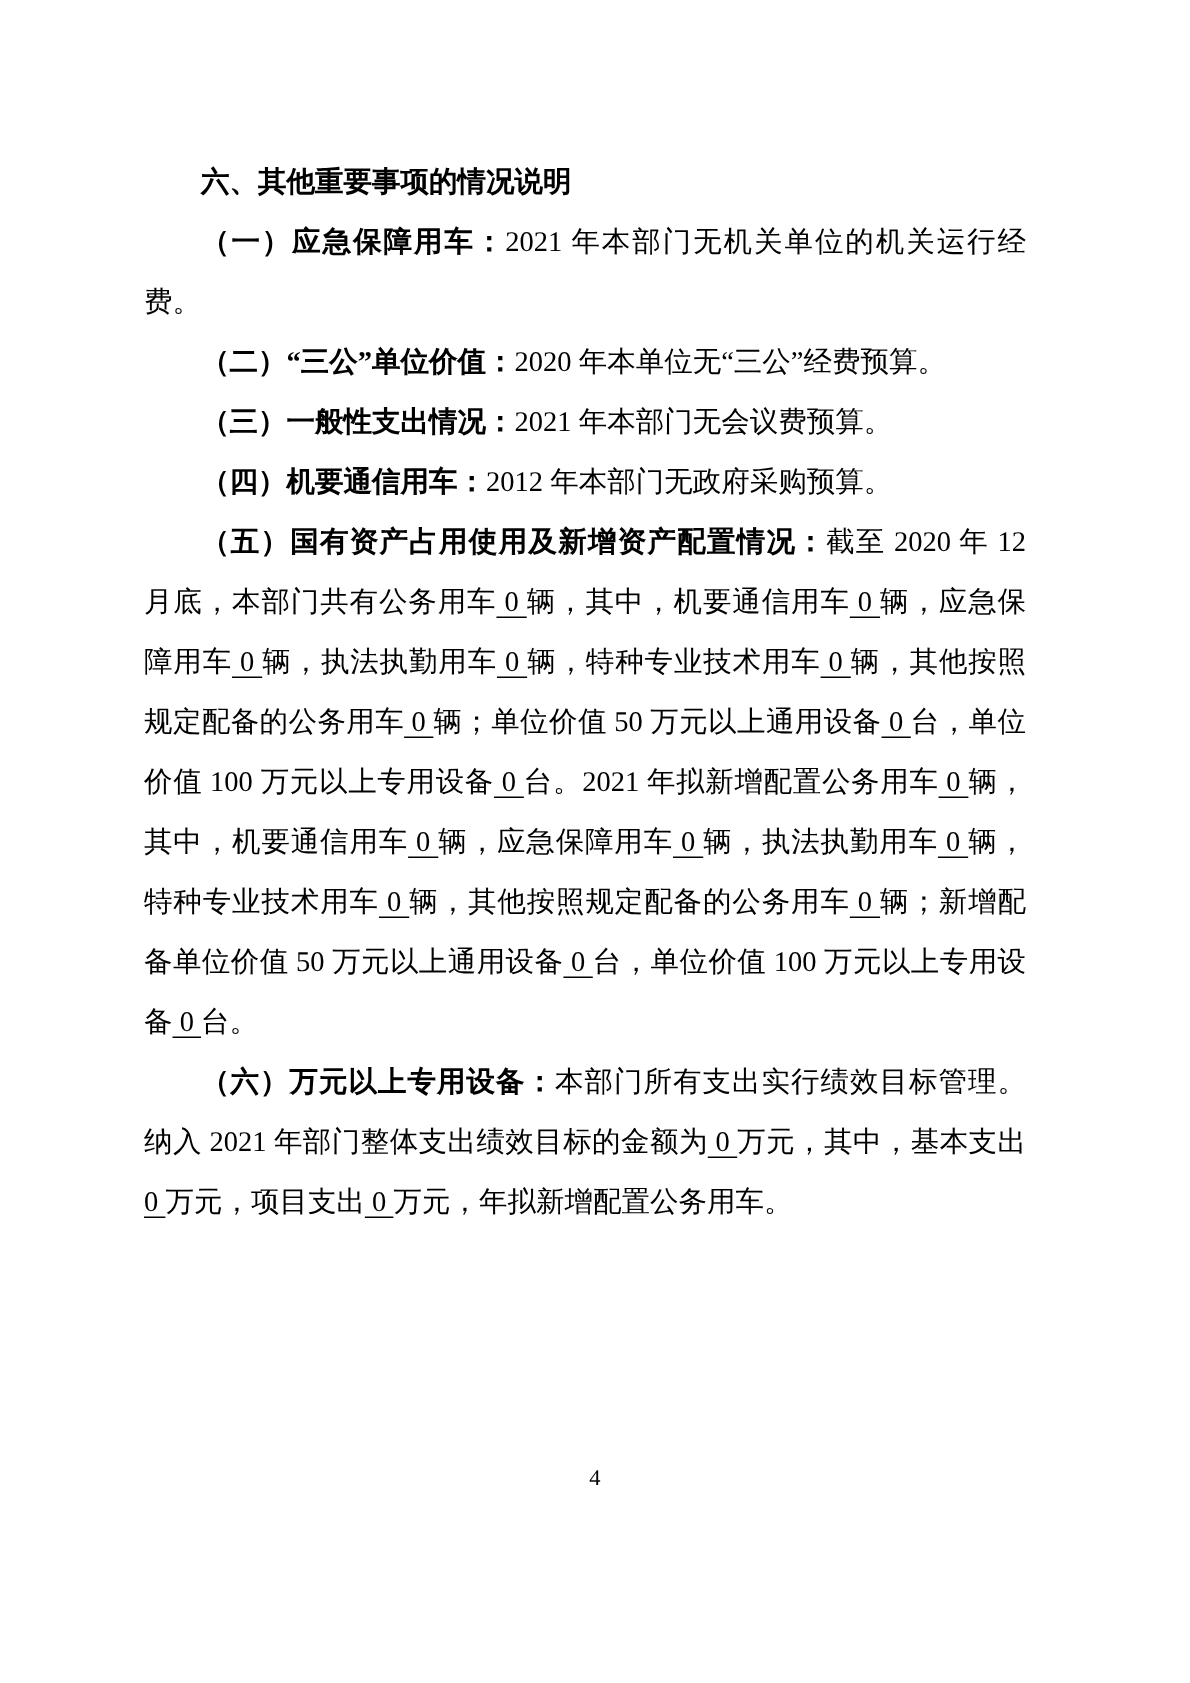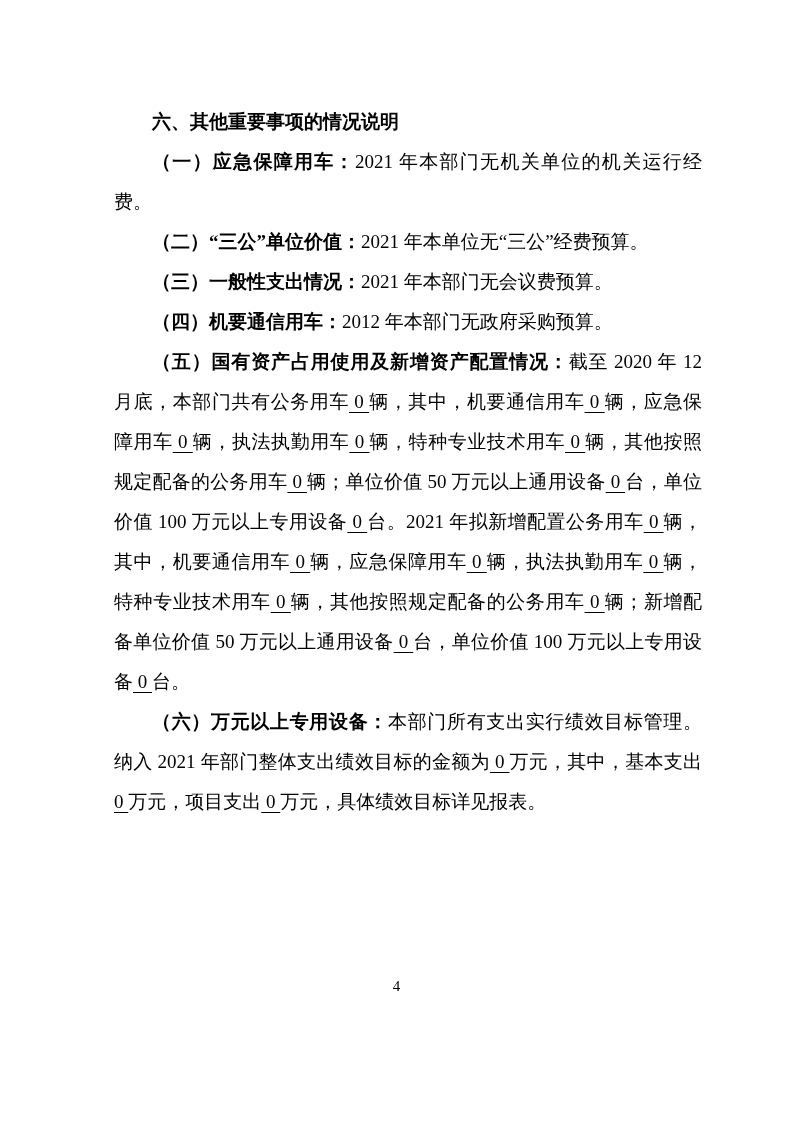--- a/index.html
+++ b/index.html
@@ -12,21 +12,21 @@
     position: relative;
     width: 793px;
     height: 1122px;
     background: #ffffff;
     color: #000000;
     font-family: "Liberation Serif", "DejaVu Serif", serif;
     overflow: hidden;
   }
   .content {
     position: absolute;
-    left: 114px;
+    left: 96px;
     top: 102px;
     width: 588px;
   }
   .heading {
     margin: 0;
     font-size: 19px;
     font-weight: bold;
     line-height: 40px;
     text-indent: 2em;
   }
@@ -56,25 +56,25 @@
 </style>
 </head>
 <body>
 
 <div class="page">
   <div class="content">
     <h1 class="heading">六、其他重要事项的情况说明</h1>
 
     <p class="para"><span class="bold">（一）应急保障用车：</span><span>2021 年本部门无机关单位的机关运行经费。</span></p>
 
-    <p class="para"><span class="bold">（二）“三公”单位价值：</span><span>2021 年本单位无“三公”经费预算。</span></p>
+    <p class="para"><span class="bold">（二）“三公”单位价值：</span><span>2020 年本单位无“三公”经费预算。</span></p>
 
     <p class="para"><span class="bold">（三）一般性支出情况：</span><span>2021 年本部门无会议费预算。</span></p>
 
     <p class="para"><span class="bold">（四）机要通信用车：</span><span>2012 年本部门无政府采购预算。</span></p>
 
     <p class="para"><span class="bold">（五）国有资产占用使用及新增资产配置情况：</span><span>截至 2020 年 12 月底，本部门共有公务用车</span><span class="underline"> 0 </span><span>辆，其中，机要通信用车</span><span class="underline"> 0 </span><span>辆，应急保障用车</span><span class="underline"> 0 </span><span>辆，执法执勤用车</span><span class="underline"> 0 </span><span>辆，特种专业技术用车</span><span class="underline"> 0 </span><span>辆，其他按照规定配备的公务用车</span><span class="underline"> 0 </span><span>辆；单位价值 50 万元以上通用设备</span><span class="underline"> 0 </span><span>台，单位价值 100 万元以上专用设备</span><span class="underline"> 0 </span><span>台。2021 年拟新增配置公务用车</span><span class="underline"> 0 </span><span>辆，其中，机要通信用车</span><span class="underline"> 0 </span><span>辆，应急保障用车</span><span class="underline"> 0 </span><span>辆，执法执勤用车</span><span class="underline"> 0 </span><span>辆，特种专业技术用车</span><span class="underline"> 0 </span><span>辆，其他按照规定配备的公务用车</span><span class="underline"> 0 </span><span>辆；新增配备单位价值 50 万元以上通用设备</span><span class="underline"> 0 </span><span>台，单位价值 100 万元以上专用设备</span><span class="underline"> 0 </span><span>台。</span></p>
 
-    <p class="para"><span class="bold">（六）万元以上专用设备：</span><span>本部门所有支出实行绩效目标管理。纳入 2021 年部门整体支出绩效目标的金额为</span><span class="underline"> 0 </span><span>万元，其中，基本支出</span><span class="underline"> 0 </span><span>万元，项目支出</span><span class="underline"> 0 </span><span>万元，具体绩效目标详见报表。</span></p>
+    <p class="para"><span class="bold">（六）万元以上专用设备：</span><span>本部门所有支出实行绩效目标管理。纳入 2021 年部门整体支出绩效目标的金额为</span><span class="underline"> 0 </span><span>万元，其中，基本支出</span><span class="underline"> 0 </span><span>万元，项目支出</span><span class="underline"> 0 </span><span>万元，年拟新增配置公务用车。</span></p>
   </div>
 
   <div class="page-number">4</div>
 </div>
 
 </body></html>

